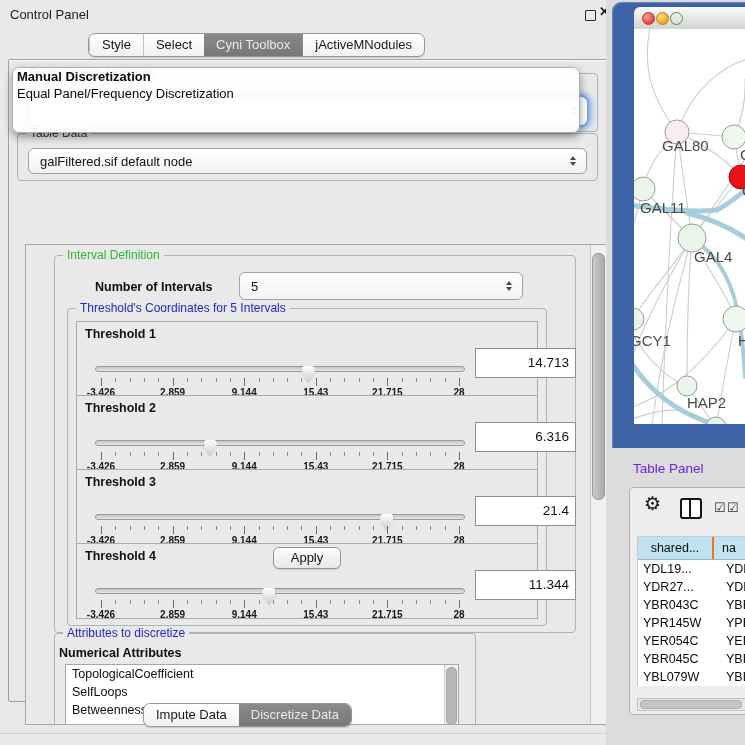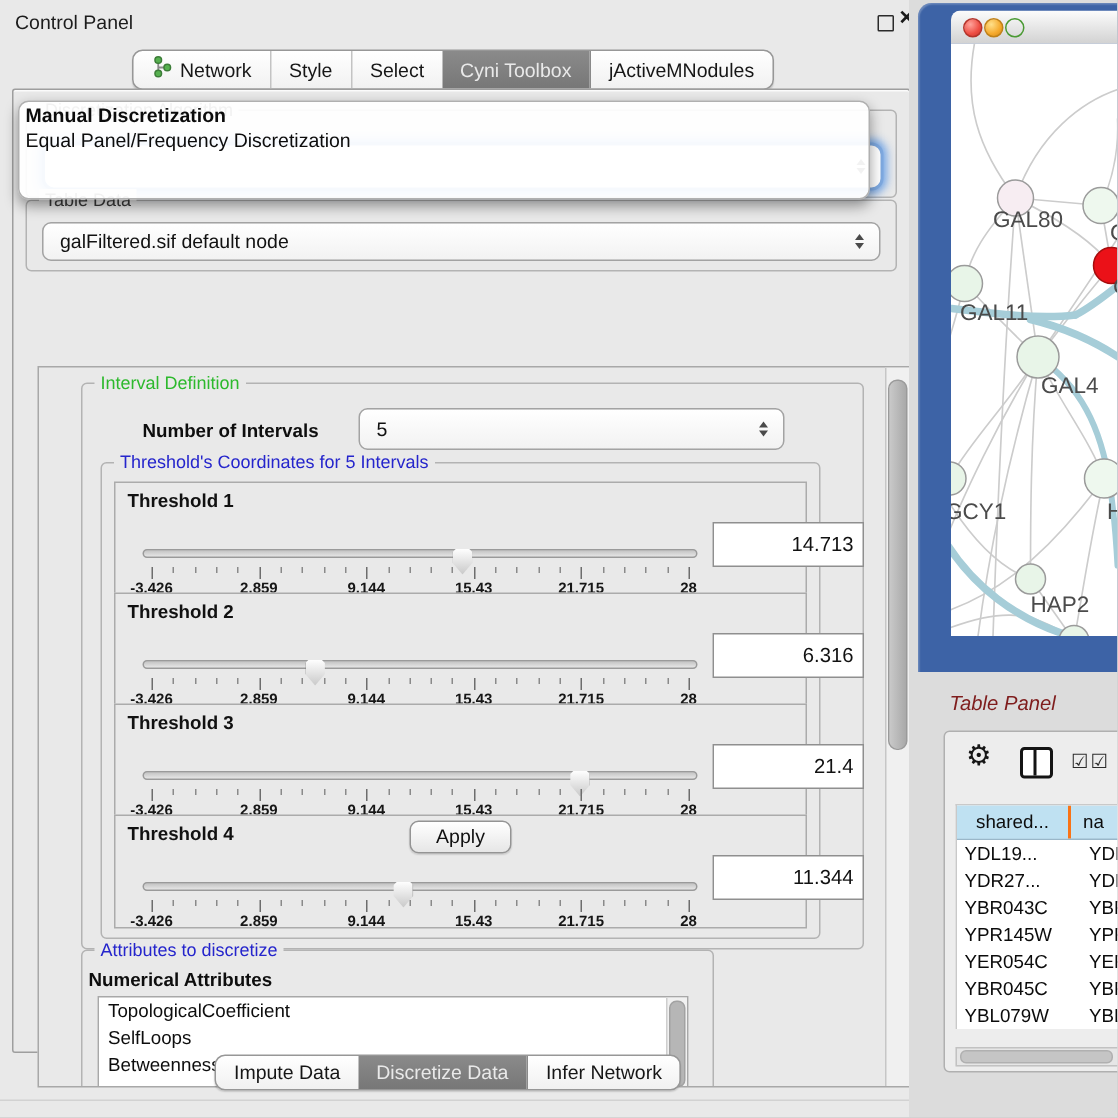--- a/index.html
+++ b/index.html
@@ -83,21 +83,21 @@
   #net-window{position:absolute;left:6px;top:2px;width:133px;height:446px;background:#3d63a6;border-radius:9px 0 0 0;
               box-shadow:inset 1px 1px 1px rgba(255,255,255,.25);}
   #net-titlebar{position:absolute;left:22px;top:5px;width:111px;height:22px;background:linear-gradient(#fcfcfc,#d2d2d2);
                 border-radius:6px 0 0 0;border-bottom:1px solid #979797;}
   .light{position:absolute;top:5px;width:11px;height:11px;border-radius:50%;}
   .l-red{background:radial-gradient(circle at 35% 30%,#ffa49c,#ee4d43 60%,#c23931);border:1px solid #b4342b;}
   .l-yellow{background:radial-gradient(circle at 35% 30%,#ffe08a,#f5a92c 60%,#cf8a1c);border:1px solid #c08118;}
   .l-green{background:radial-gradient(circle at 35% 30%,#c4ec92,#5cc141 60%,#459932;);border:1px solid #4a9a33;}
   #net-canvas{position:absolute;left:22px;top:27px;width:111px;height:395px;background:#fff;overflow:hidden;}
 
-  #tp-title{position:absolute;left:27px;top:461px;font-size:13.5px;color:#7f1d1d;font-style:italic;}
+  #tp-title{position:absolute;left:27px;top:461px;font-size:13.5px;color:#6d28d9;}
   #tp-box{position:absolute;left:23px;top:487px;width:130px;height:226px;background:#ededed;border:1px solid #b0b0b0;border-radius:4px;}
   .gear{position:absolute;left:14px;top:4px;font-size:19px;color:#161616;}
   .colicon{position:absolute;left:50px;top:10px;width:18px;height:17px;border:2px solid #141414;border-radius:3px;background:#fff;}
   .colicon:before{content:"";position:absolute;left:7px;top:0;width:2px;height:100%;background:#141414;}
   .chk{position:absolute;top:12px;font-size:13px;color:#2c2c2c;}
 
   #tp-table{position:absolute;left:7px;top:48px;width:115px;height:149px;overflow:hidden;background:#fff;border:1px solid #c9c9c9;border-bottom:none;}
   .hdr{display:flex;height:22px;background:#c2e2f2;border-bottom:1px solid #9ab7c9;}
   .hcell{font-size:12.5px;line-height:22px;text-align:center;color:#0d0d0d;overflow:hidden;white-space:nowrap;}
   .hcell.c1{width:74px;border-right:2px solid #f97316;background:#bfe1f2;}
@@ -115,29 +115,20 @@
 <body>
 
 <div id="screen">
 
   <div id="left">
     <div class="panel-title">Control Panel</div>
     <div class="float-btn"></div>
     <div class="close-btn">✕</div>
 
     <div class="tabstrip" style="left:88px;top:33px;">
-        <div class="tab">
-          <span><svg width="14" height="15" viewBox="0 0 14 15">
-              <path d="M4.5,3 v9 M4.5,8 h5.5" stroke="#8a8a8a" stroke-width="1.2" fill="none"></path>
-              <circle cx="4.5" cy="3" r="2.2" fill="#56b04f" stroke="#3c7d38"></circle>
-              <circle cx="4.5" cy="12" r="2.2" fill="#56b04f" stroke="#3c7d38"></circle>
-              <circle cx="10.5" cy="8" r="2.2" fill="#56b04f" stroke="#3c7d38"></circle>
-            </svg></span>
-          <span>Network</span>
-        </div>
         <div class="tab sep">
           <span>Style</span>
         </div>
         <div class="tab sep">
           <span>Select</span>
         </div>
         <div class="tab active">
           <span>Cyni Toolbox</span>
         </div>
         <div class="tab after-active">
@@ -388,23 +379,20 @@
           <div class="pp-opt">Equal Panel/Frequency Discretization</div>
         </div>
     </div>
 
     <div class="tabstrip" style="left:143px;top:703px;">
         <div class="tab">
           <span>Impute Data</span>
         </div>
         <div class="tab active">
           <span>Discretize Data</span>
-        </div>
-        <div class="tab after-active">
-          <span>Infer Network</span>
         </div>
       </div>
     <div class="abs" style="left:0;top:733px;width:606px;border-top:1px solid #d2d2d2;"></div>
   </div>
 
   <div id="right">
     <div id="net-window">
       <div id="net-titlebar">
         <span class="light l-red" style="left:8px;"></span>
         <span class="light l-yellow" style="left:22px;"></span>

